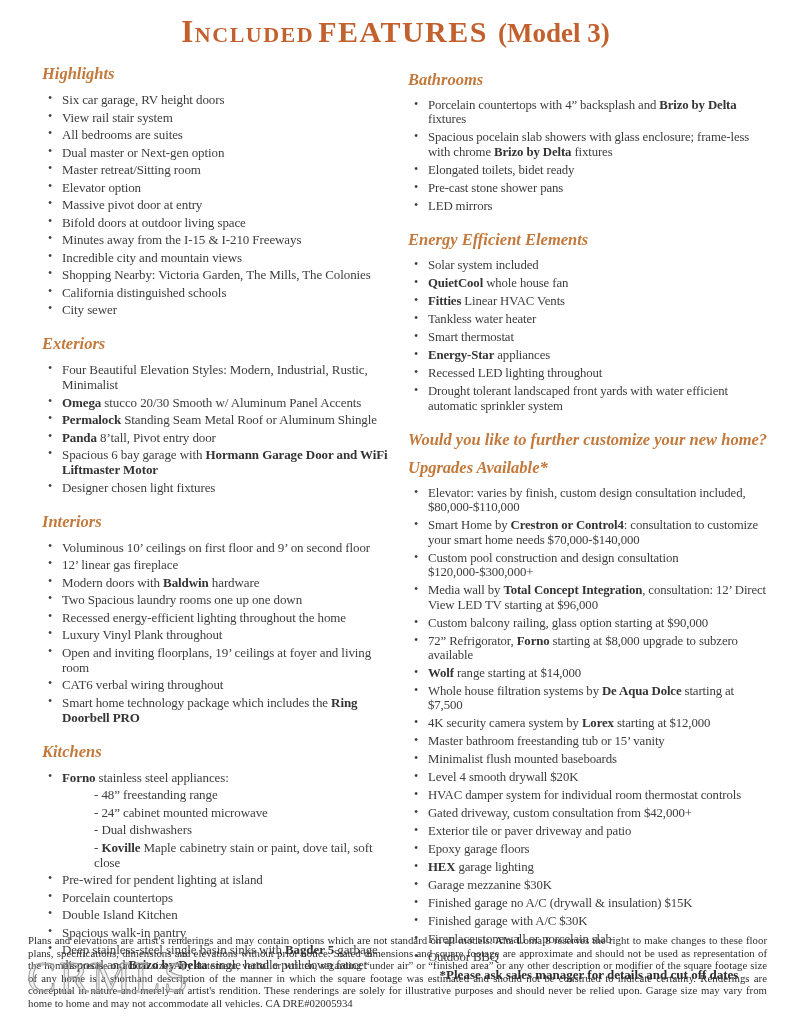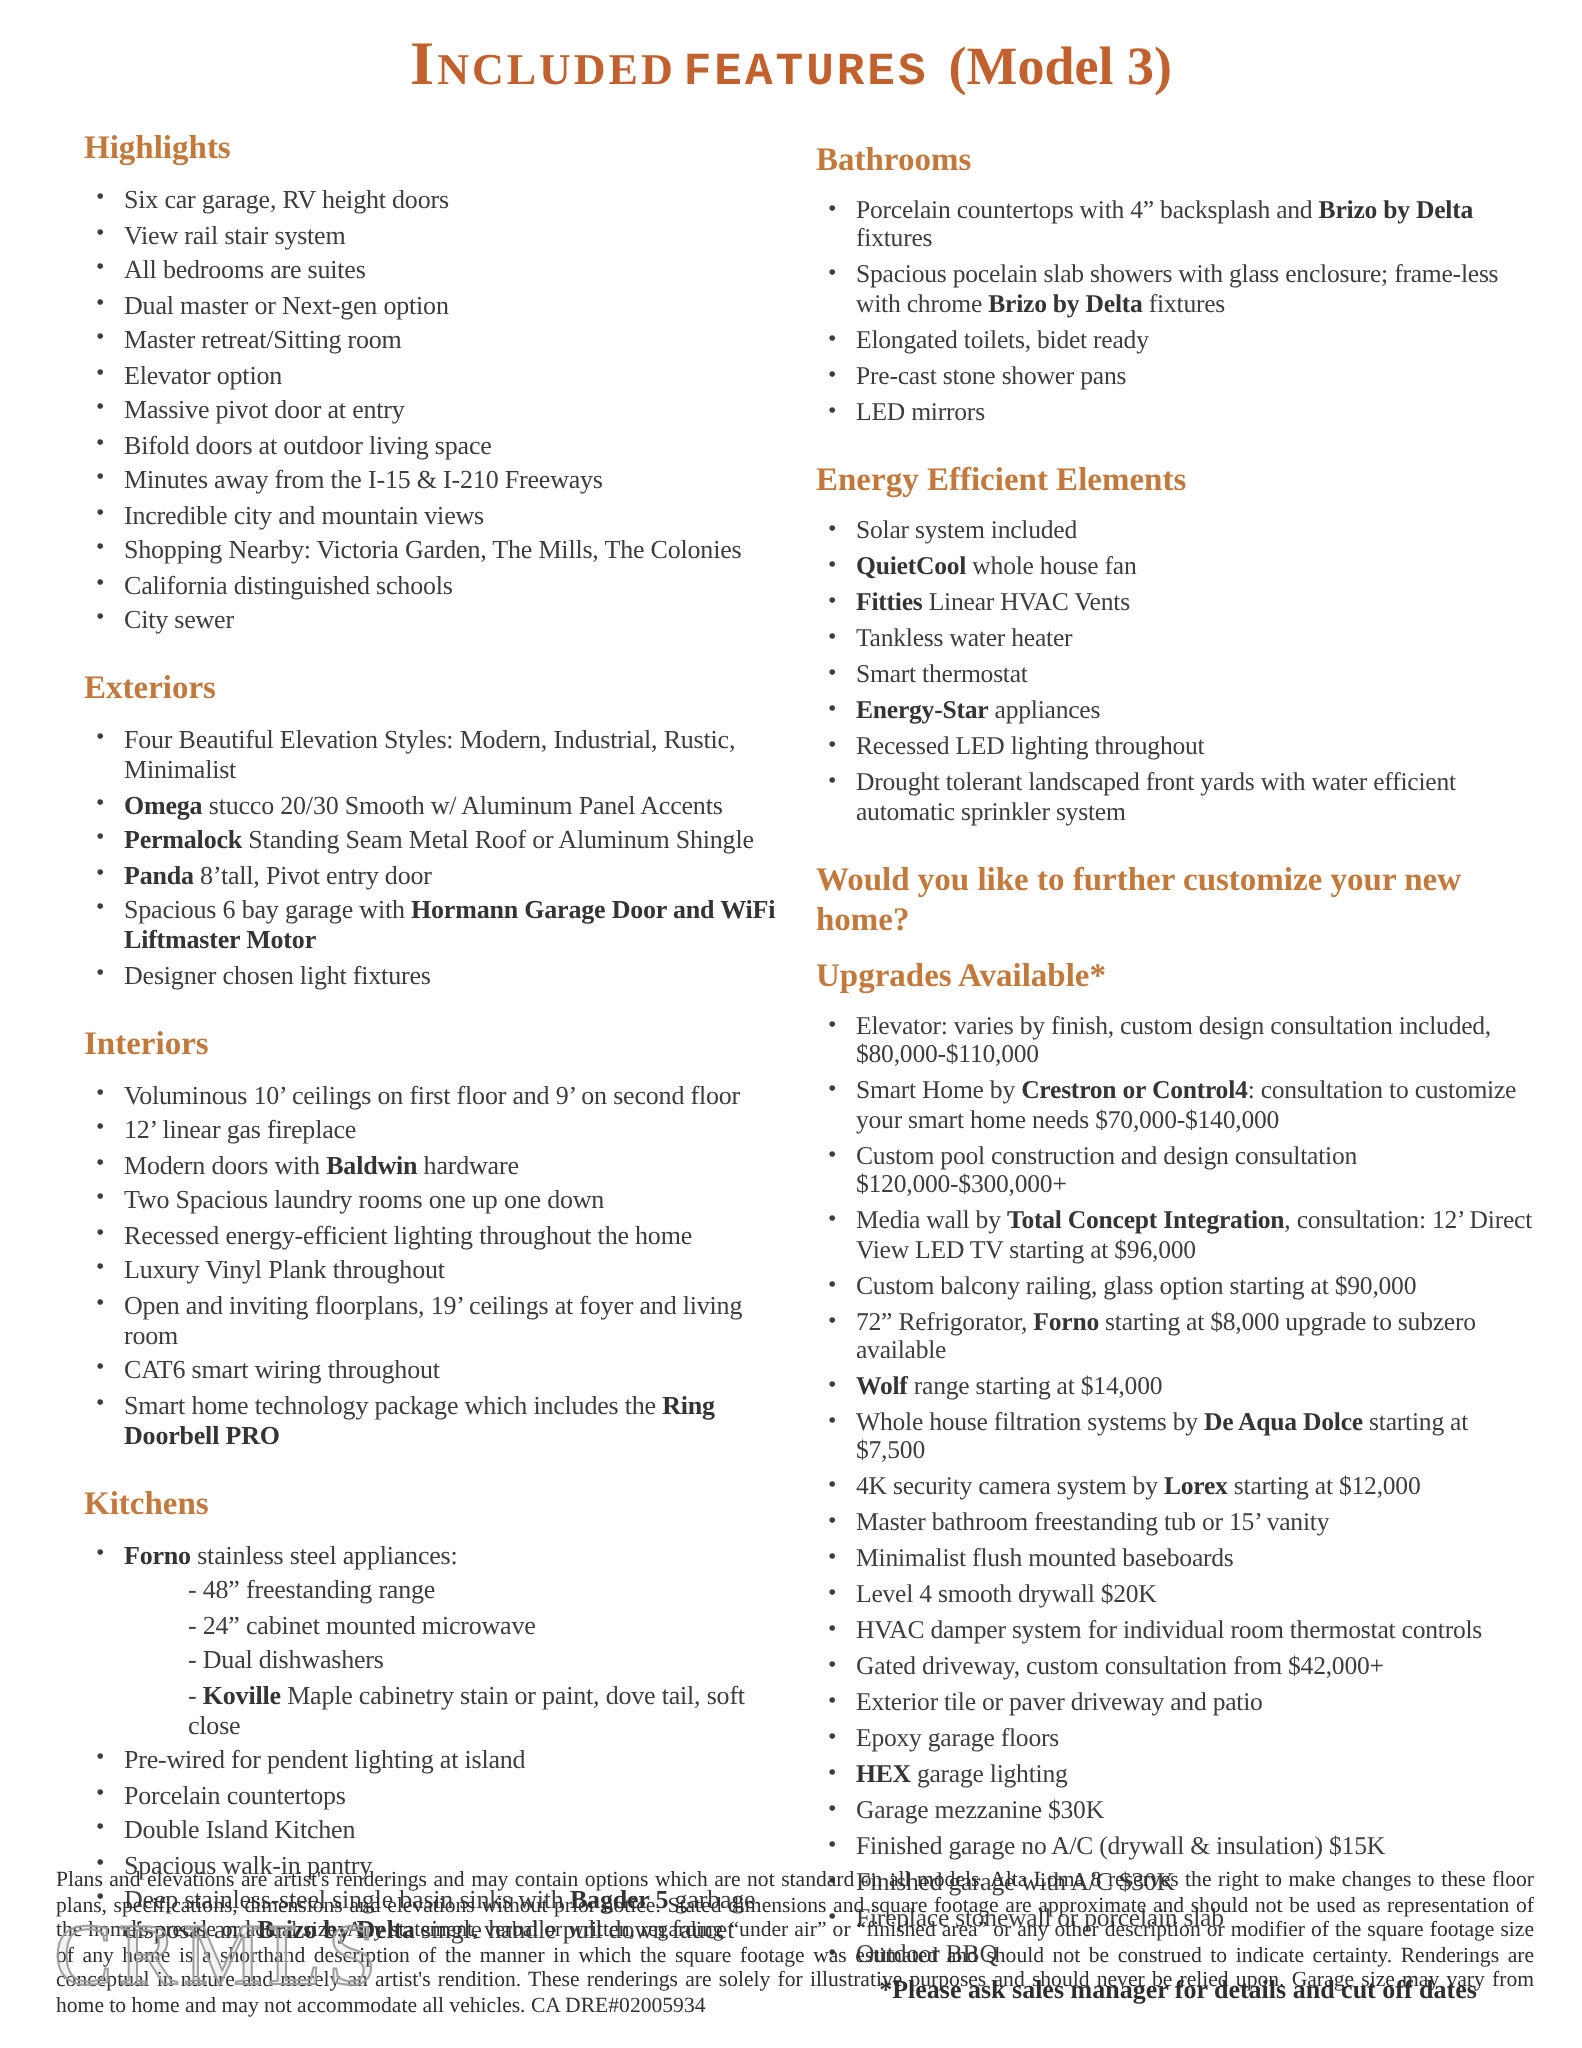--- a/index.html
+++ b/index.html
@@ -14,28 +14,28 @@
   }
   
   .title{
     position:absolute;top:14px;left:0;right:0;
     text-align:center;
     color:#c2612e;
     font-weight:bold;
     white-space:nowrap;
   }
   .t-lead{font-size:31px;font-variant:small-caps;letter-spacing:1.5px;}
-  .t-caps{font-size:23px;letter-spacing:1.5px;margin-left:4px;font-family:Liberation Mono, monospace;}
+  .t-caps{font-size:30px;letter-spacing:1.5px;margin-left:4px;}
   .t-suffix{font-size:27px;margin-left:6px;}
   
   .col{position:absolute;font-size:13px;line-height:15px;}
   .col-left{left:42px;top:64px;width:352px;letter-spacing:-0.1px;}
   .col-right{left:408px;top:70px;width:362px;font-size:12.8px;line-height:14.4px;letter-spacing:-0.12px;}
   .sec-heading{
-    font-weight:bold;
+    font-style:italic;font-weight:bold;
     font-size:16.5px;line-height:20px;
     color:#c3793b;
     margin:17px 0 8px 0;
     letter-spacing:0;
   }
   .section:first-child .sec-heading:first-child{margin-top:0;}
   .sec-heading + .sec-heading{margin-top:0;}
   .li{position:relative;padding-left:20px;margin-bottom:2.5px;}
   .col-right .li{margin-bottom:3.6px;}
   .dot{position:absolute;left:6px;top:-1px;font-size:12px;}
@@ -99,21 +99,21 @@
       </div>
       <div class="section">
         <div class="sec-heading">Interiors</div>
         <div class="li"><span class="dot">•</span><span class="txt">Voluminous 10’ ceilings on first floor and  9’ on second floor</span></div>
         <div class="li"><span class="dot">•</span><span class="txt">12’ linear gas fireplace</span></div>
         <div class="li"><span class="dot">•</span><span class="txt">Modern doors with <b>Baldwin</b> hardware</span></div>
         <div class="li"><span class="dot">•</span><span class="txt">Two Spacious laundry rooms one up one down</span></div>
         <div class="li"><span class="dot">•</span><span class="txt">Recessed energy-efficient lighting throughout the home</span></div>
         <div class="li"><span class="dot">•</span><span class="txt">Luxury Vinyl Plank throughout</span></div>
         <div class="li"><span class="dot">•</span><span class="txt">Open and inviting floorplans, 19’ ceilings at foyer and living room</span></div>
-        <div class="li"><span class="dot">•</span><span class="txt">CAT6 smart wiring throughout</span></div>
+        <div class="li"><span class="dot">•</span><span class="txt">CAT6 verbal wiring throughout</span></div>
         <div class="li"><span class="dot">•</span><span class="txt">Smart home technology package which includes the <b>Ring Doorbell PRO</b></span></div>
       </div>
       <div class="section">
         <div class="sec-heading">Kitchens</div>
         <div class="li"><span class="dot">•</span><span class="txt"><b>Forno</b> stainless steel appliances:</span></div>
         <div class="sub">- 48” freestanding range</div>
         <div class="sub">- 24” cabinet mounted microwave</div>
         <div class="sub">- Dual dishwashers</div>
         <div class="sub">- <b>Koville</b> Maple cabinetry stain or paint, dove tail, soft close</div>
         <div class="li"><span class="dot">•</span><span class="txt">Pre-wired for pendent lighting at island</span></div>

